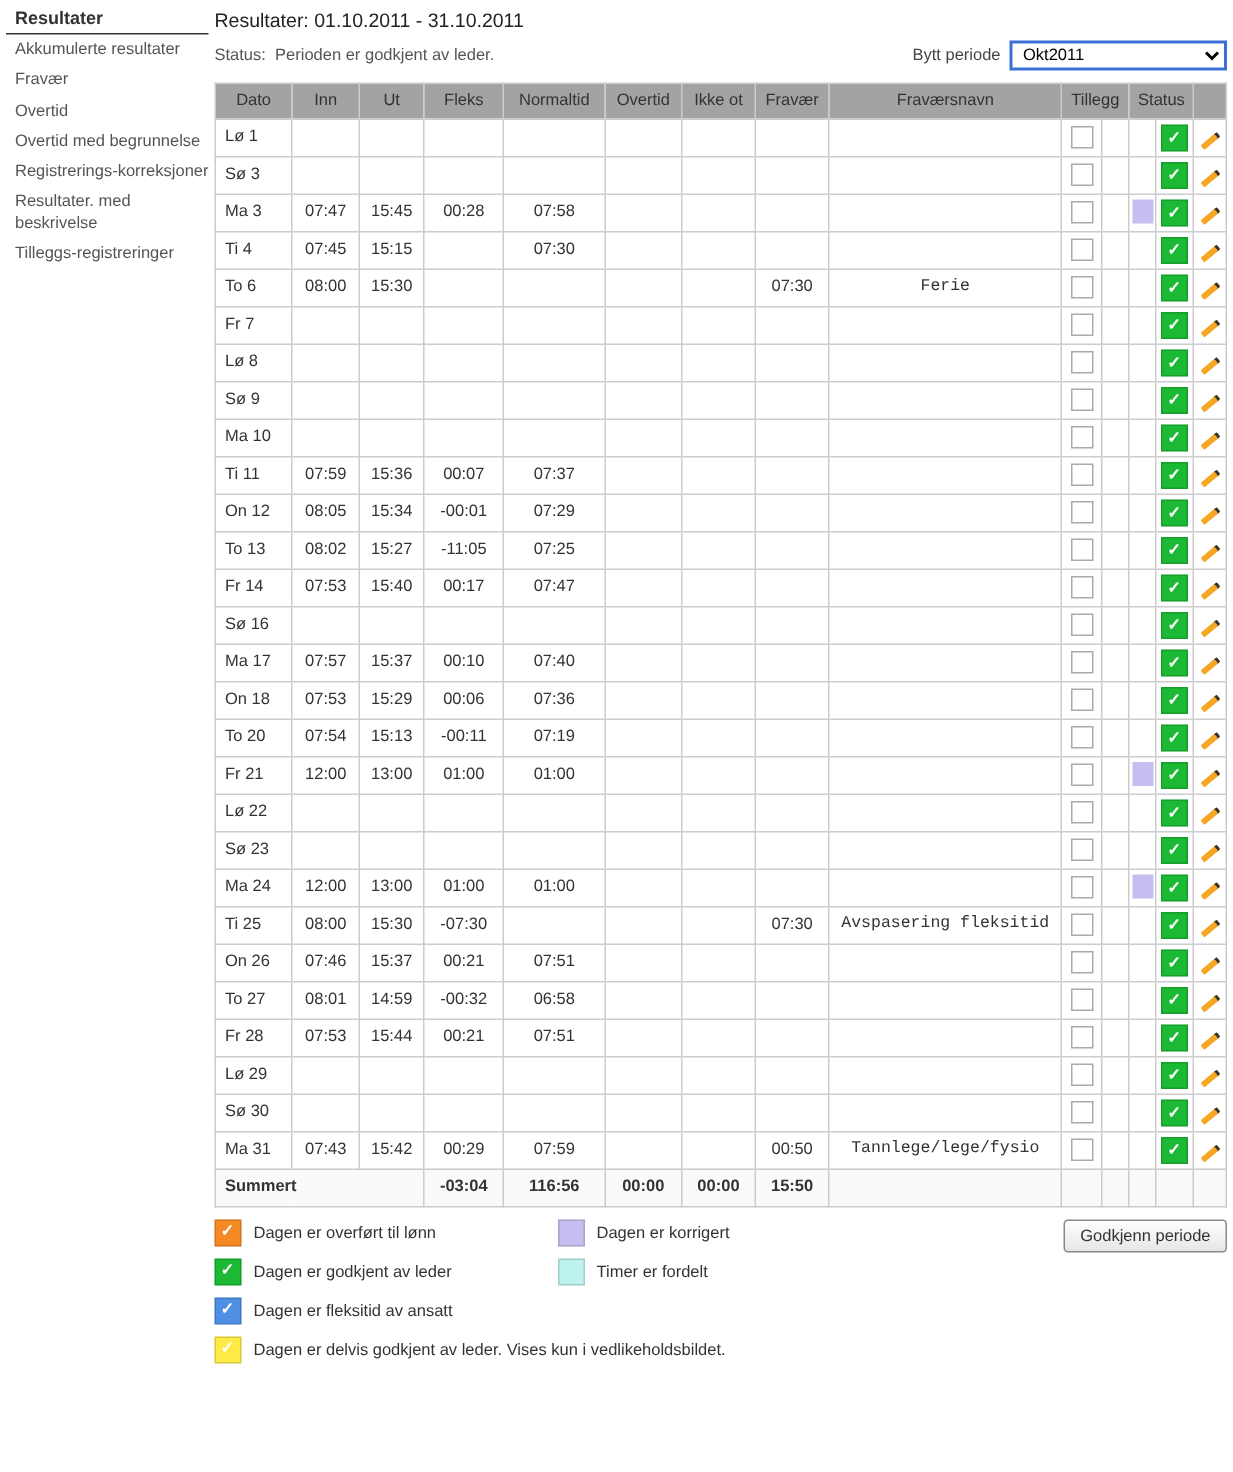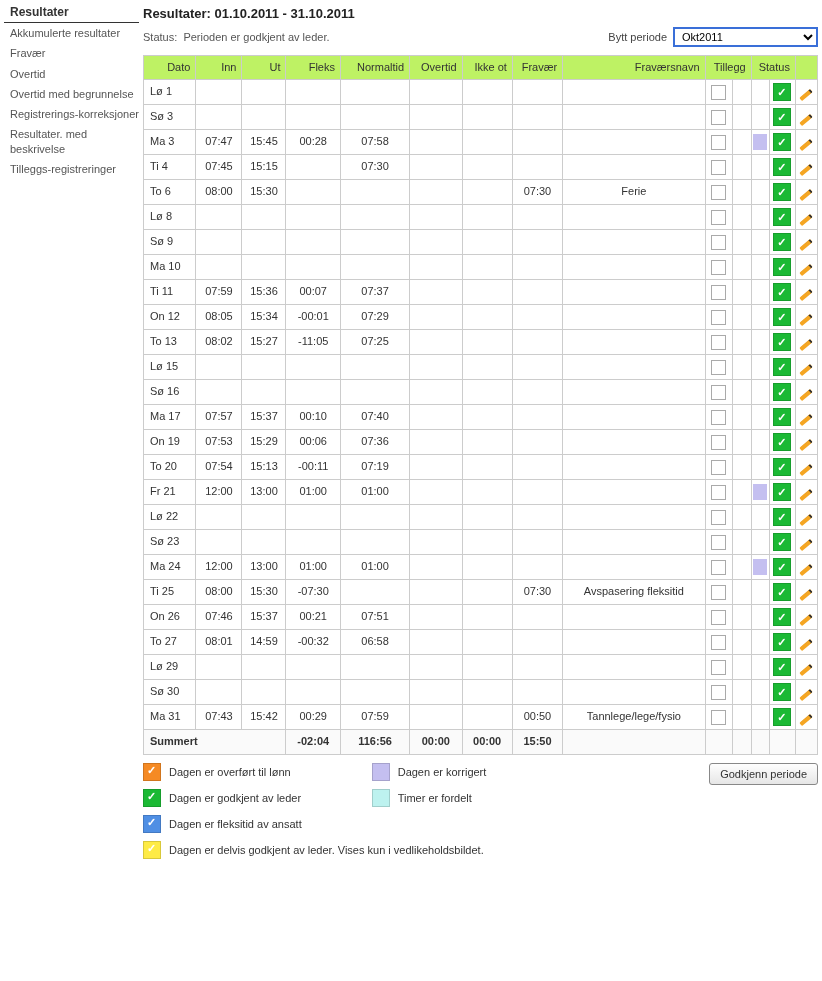--- a/index.html
+++ b/index.html
@@ -39,21 +39,21 @@
     color: #555;
     cursor: pointer;
   }
   
   .main {
     flex: 1;
   }
   .title {
     margin: 2px 0 6px 0;
     font-size: 13px;
-    font-weight: bold;
+    font-weight: normal;
   }
   .status-row {
     display: flex;
     justify-content: space-between;
     align-items: center;
     margin-bottom: 8px;
     color: #555;
   }
   .period-switch {
     display: flex;
@@ -75,32 +75,32 @@
     width: 100%;
     background: #fff;
   }
   table.results th, table.results td {
     border: 1px solid #ccc;
     padding: 3px 5px;
     line-height: 1.5;
     white-space: nowrap;
   }
   table.results th {
-    background: #bef264;
+    background: #a3a3a3;
     font-weight: normal;
     color: #333;
-    text-align: right;
+    text-align: center;
   }
   table.results td {
     color: #333;
     text-align: center;
     height: 18px;
   }
   table.results td.c-dato { text-align: left; padding-left: 6px; }
-  table.results td.c-navn { padding-left: 6px; padding-right: 6px; }
+  table.results td.c-navn { padding-left: 6px; padding-right: 6px; font-family: Liberation Mono, monospace; }
   table.results tr.sum td {
     font-weight: bold;
     background: #fafafa;
   }
   
   col.w-dato{width:50px} col.w-inn{width:44px} col.w-ut{width:42px}
   col.w-fleks{width:52px} col.w-norm{width:66px} col.w-over{width:50px}
   col.w-ikke{width:48px} col.w-frav{width:48px} col.w-navn{width:136px}
   col.w-till{width:22px} col.w-till2{width:18px} col.w-ex{width:16px}
   col.w-status{width:20px} col.w-edit{width:20px}
@@ -300,20 +300,36 @@
             <td></td>
             <td>07:30</td>
             <td class="c-navn">Ferie</td>
             <td><span class="chkbox"></span></td>
             <td></td>
             <td style="padding:0"></td>
             <td style="padding:2px"><span class="status-badge status-green check"></span></td>
             <td style="padding:2px"><span class="edit-ico"></span></td>
           </tr>
           <tr>
+            <td class="c-dato">Fr 7</td>
+            <td></td>
+            <td></td>
+            <td></td>
+            <td></td>
+            <td></td>
+            <td></td>
+            <td></td>
+            <td class="c-navn"></td>
+            <td><span class="chkbox"></span></td>
+            <td></td>
+            <td style="padding:0"></td>
+            <td style="padding:2px"><span class="status-badge status-green check"></span></td>
+            <td style="padding:2px"><span class="edit-ico"></span></td>
+          </tr>
+          <tr>
             <td class="c-dato">Lø 8</td>
             <td></td>
             <td></td>
             <td></td>
             <td></td>
             <td></td>
             <td></td>
             <td></td>
             <td class="c-navn"></td>
             <td><span class="chkbox"></span></td>
@@ -396,25 +412,25 @@
             <td></td>
             <td></td>
             <td class="c-navn"></td>
             <td><span class="chkbox"></span></td>
             <td></td>
             <td style="padding:0"></td>
             <td style="padding:2px"><span class="status-badge status-green check"></span></td>
             <td style="padding:2px"><span class="edit-ico"></span></td>
           </tr>
           <tr>
-            <td class="c-dato">Lø 15</td>
-            <td></td>
-            <td></td>
-            <td></td>
-            <td></td>
+            <td class="c-dato">Fr 14</td>
+            <td>07:53</td>
+            <td>15:40</td>
+            <td>00:17</td>
+            <td>07:47</td>
             <td></td>
             <td></td>
             <td></td>
             <td class="c-navn"></td>
             <td><span class="chkbox"></span></td>
             <td></td>
             <td style="padding:0"></td>
             <td style="padding:2px"><span class="status-badge status-green check"></span></td>
             <td style="padding:2px"><span class="edit-ico"></span></td>
           </tr>
@@ -444,21 +460,21 @@
             <td></td>
             <td></td>
             <td class="c-navn"></td>
             <td><span class="chkbox"></span></td>
             <td></td>
             <td style="padding:0"></td>
             <td style="padding:2px"><span class="status-badge status-green check"></span></td>
             <td style="padding:2px"><span class="edit-ico"></span></td>
           </tr>
           <tr>
-            <td class="c-dato">On 19</td>
+            <td class="c-dato">On 18</td>
             <td>07:53</td>
             <td>15:29</td>
             <td>00:06</td>
             <td>07:36</td>
             <td></td>
             <td></td>
             <td></td>
             <td class="c-navn"></td>
             <td><span class="chkbox"></span></td>
             <td></td>
@@ -588,20 +604,36 @@
             <td></td>
             <td></td>
             <td class="c-navn"></td>
             <td><span class="chkbox"></span></td>
             <td></td>
             <td style="padding:0"></td>
             <td style="padding:2px"><span class="status-badge status-green check"></span></td>
             <td style="padding:2px"><span class="edit-ico"></span></td>
           </tr>
           <tr>
+            <td class="c-dato">Fr 28</td>
+            <td>07:53</td>
+            <td>15:44</td>
+            <td>00:21</td>
+            <td>07:51</td>
+            <td></td>
+            <td></td>
+            <td></td>
+            <td class="c-navn"></td>
+            <td><span class="chkbox"></span></td>
+            <td></td>
+            <td style="padding:0"></td>
+            <td style="padding:2px"><span class="status-badge status-green check"></span></td>
+            <td style="padding:2px"><span class="edit-ico"></span></td>
+          </tr>
+          <tr>
             <td class="c-dato">Lø 29</td>
             <td></td>
             <td></td>
             <td></td>
             <td></td>
             <td></td>
             <td></td>
             <td></td>
             <td class="c-navn"></td>
             <td><span class="chkbox"></span></td>
@@ -637,21 +669,21 @@
             <td>00:50</td>
             <td class="c-navn">Tannlege/lege/fysio</td>
             <td><span class="chkbox"></span></td>
             <td></td>
             <td style="padding:0"></td>
             <td style="padding:2px"><span class="status-badge status-green check"></span></td>
             <td style="padding:2px"><span class="edit-ico"></span></td>
           </tr>
           <tr class="sum">
             <td class="c-dato" colspan="3">Summert</td>
-            <td>-02:04</td>
+            <td>-03:04</td>
             <td>116:56</td>
             <td>00:00</td>
             <td>00:00</td>
             <td>15:50</td>
             <td></td>
             <td></td>
             <td></td>
             <td></td>
             <td></td>
             <td></td>

